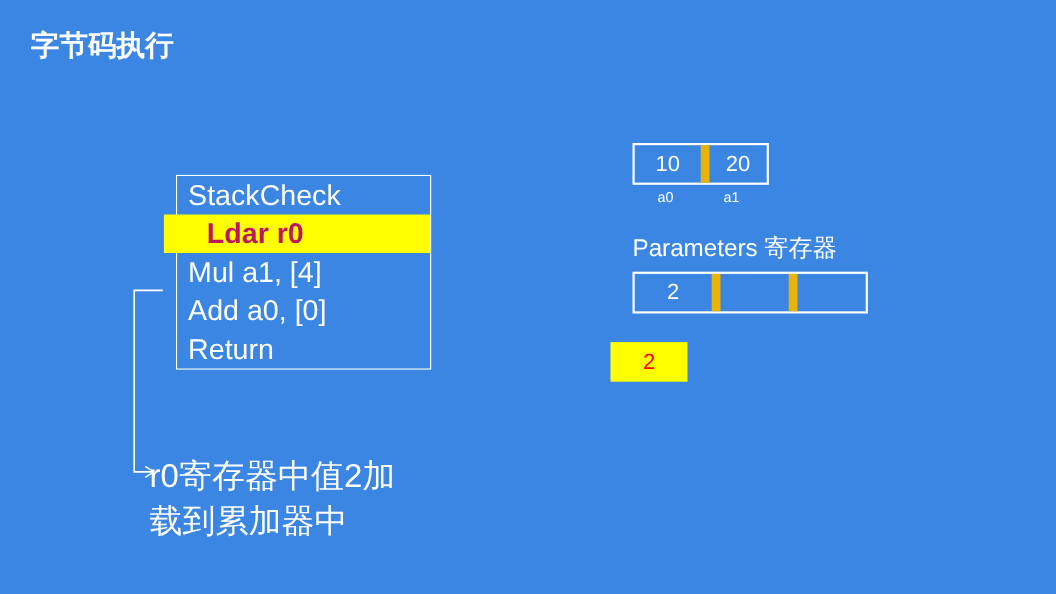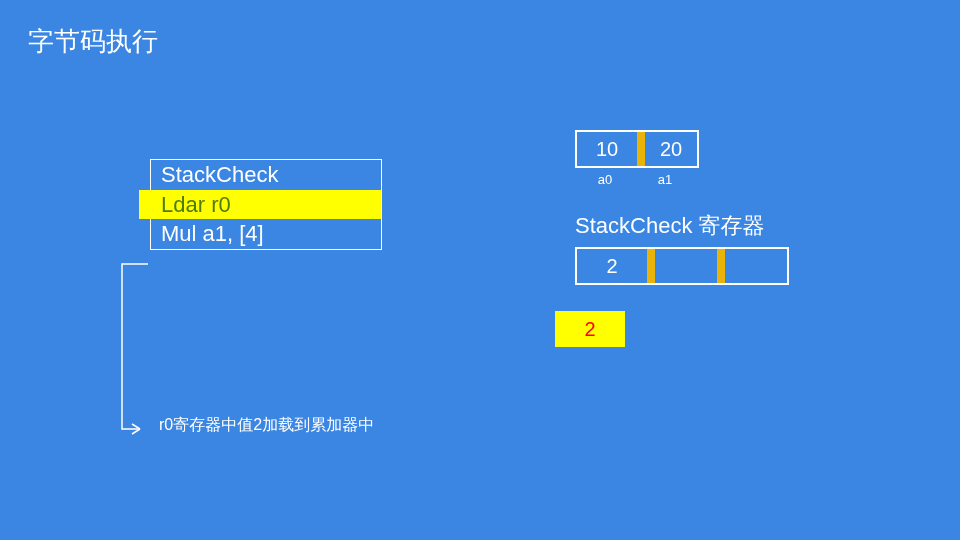--- a/index.html
+++ b/index.html
@@ -10,55 +10,56 @@
     font-family: "Segoe UI", "Microsoft YaHei", Arial, sans-serif;
     color: #fff;
     position: relative;
     overflow: hidden;
   }
   .title {
     position: absolute;
     left: 28px;
     top: 24px;
     font-size: 26px;
-    font-weight: 400;
+    font-weight: 700;
   }
   .bytecode-box {
     position: absolute;
-    left: 150px;
+    left: 160px;
     top: 159px;
     width: 232px;
     border: 1.5px solid #fff;
     background: transparent;
-    font-size: 22px;
+    font-size: 26px;
     line-height: 1.35;
   }
   .bytecode-box .row {
     padding: 0 10px;
     white-space: nowrap;
   }
   .bytecode-box .row.highlight {
     background: #ffff00;
-    color: #4d7c0f;
+    color: #be185d;
     margin-left: -12px;
-    padding-left: 22px;
+    padding-left: 39px;
+    font-weight: bold;
   }
   .arrow-svg {
     position: absolute;
     left: 110px;
     top: 254px;
     width: 50px;
     height: 190px;
   }
   .caption {
     position: absolute;
-    left: 159px;
+    left: 136px;
     top: 414px;
     width: 250px;
-    font-size: 16px;
+    font-size: 30px;
     line-height: 1.35;
   }
   .right {
     position: absolute;
     left: 555px;
     top: 130px;
     width: 350px;
   }
   .section-title {
     font-size: 22px;
@@ -105,20 +106,22 @@
 </style>
 </head>
 <body>
 
 <div class="title">字节码执行</div>
 
 <div class="bytecode-box">
   <div class="row">StackCheck</div>
   <div class="row highlight">Ldar r0</div>
   <div class="row">Mul a1, [4]</div>
+  <div class="row">Add a0, [0]</div>
+  <div class="row">Return</div>
 </div>
 
 <svg class="arrow-svg" viewBox="0 0 50 190">
   <path d="M 38 10 L 12 10 L 12 175 L 30 175" fill="none" stroke="#fff" stroke-width="1.5"></path>
   <path d="M 30 175 L 22 170 M 30 175 L 22 180" fill="none" stroke="#fff" stroke-width="1.5"></path>
 </svg>
 
 <div class="caption">r0寄存器中值2加载到累加器中</div>
 
 <div class="right">
@@ -128,21 +131,21 @@
       <div class="cell">10</div>
       <div class="cell">20</div>
     </div>
     <div class="labels param-labels">
       <span>a0</span>
       <span>a1</span>
     </div>
   </div>
 
   <div class="regs-block">
-    <div class="section-title">StackCheck 寄存器</div>
+    <div class="section-title">Parameters 寄存器</div>
     <div class="cells reg-cells" style="width:214px;">
       <div class="cell">2</div>
       <div class="cell"></div>
       <div class="cell"></div>
     </div>
   </div>
 
   <div>
     <div class="accum-box" style="margin-left:0;">2</div>
   </div>

